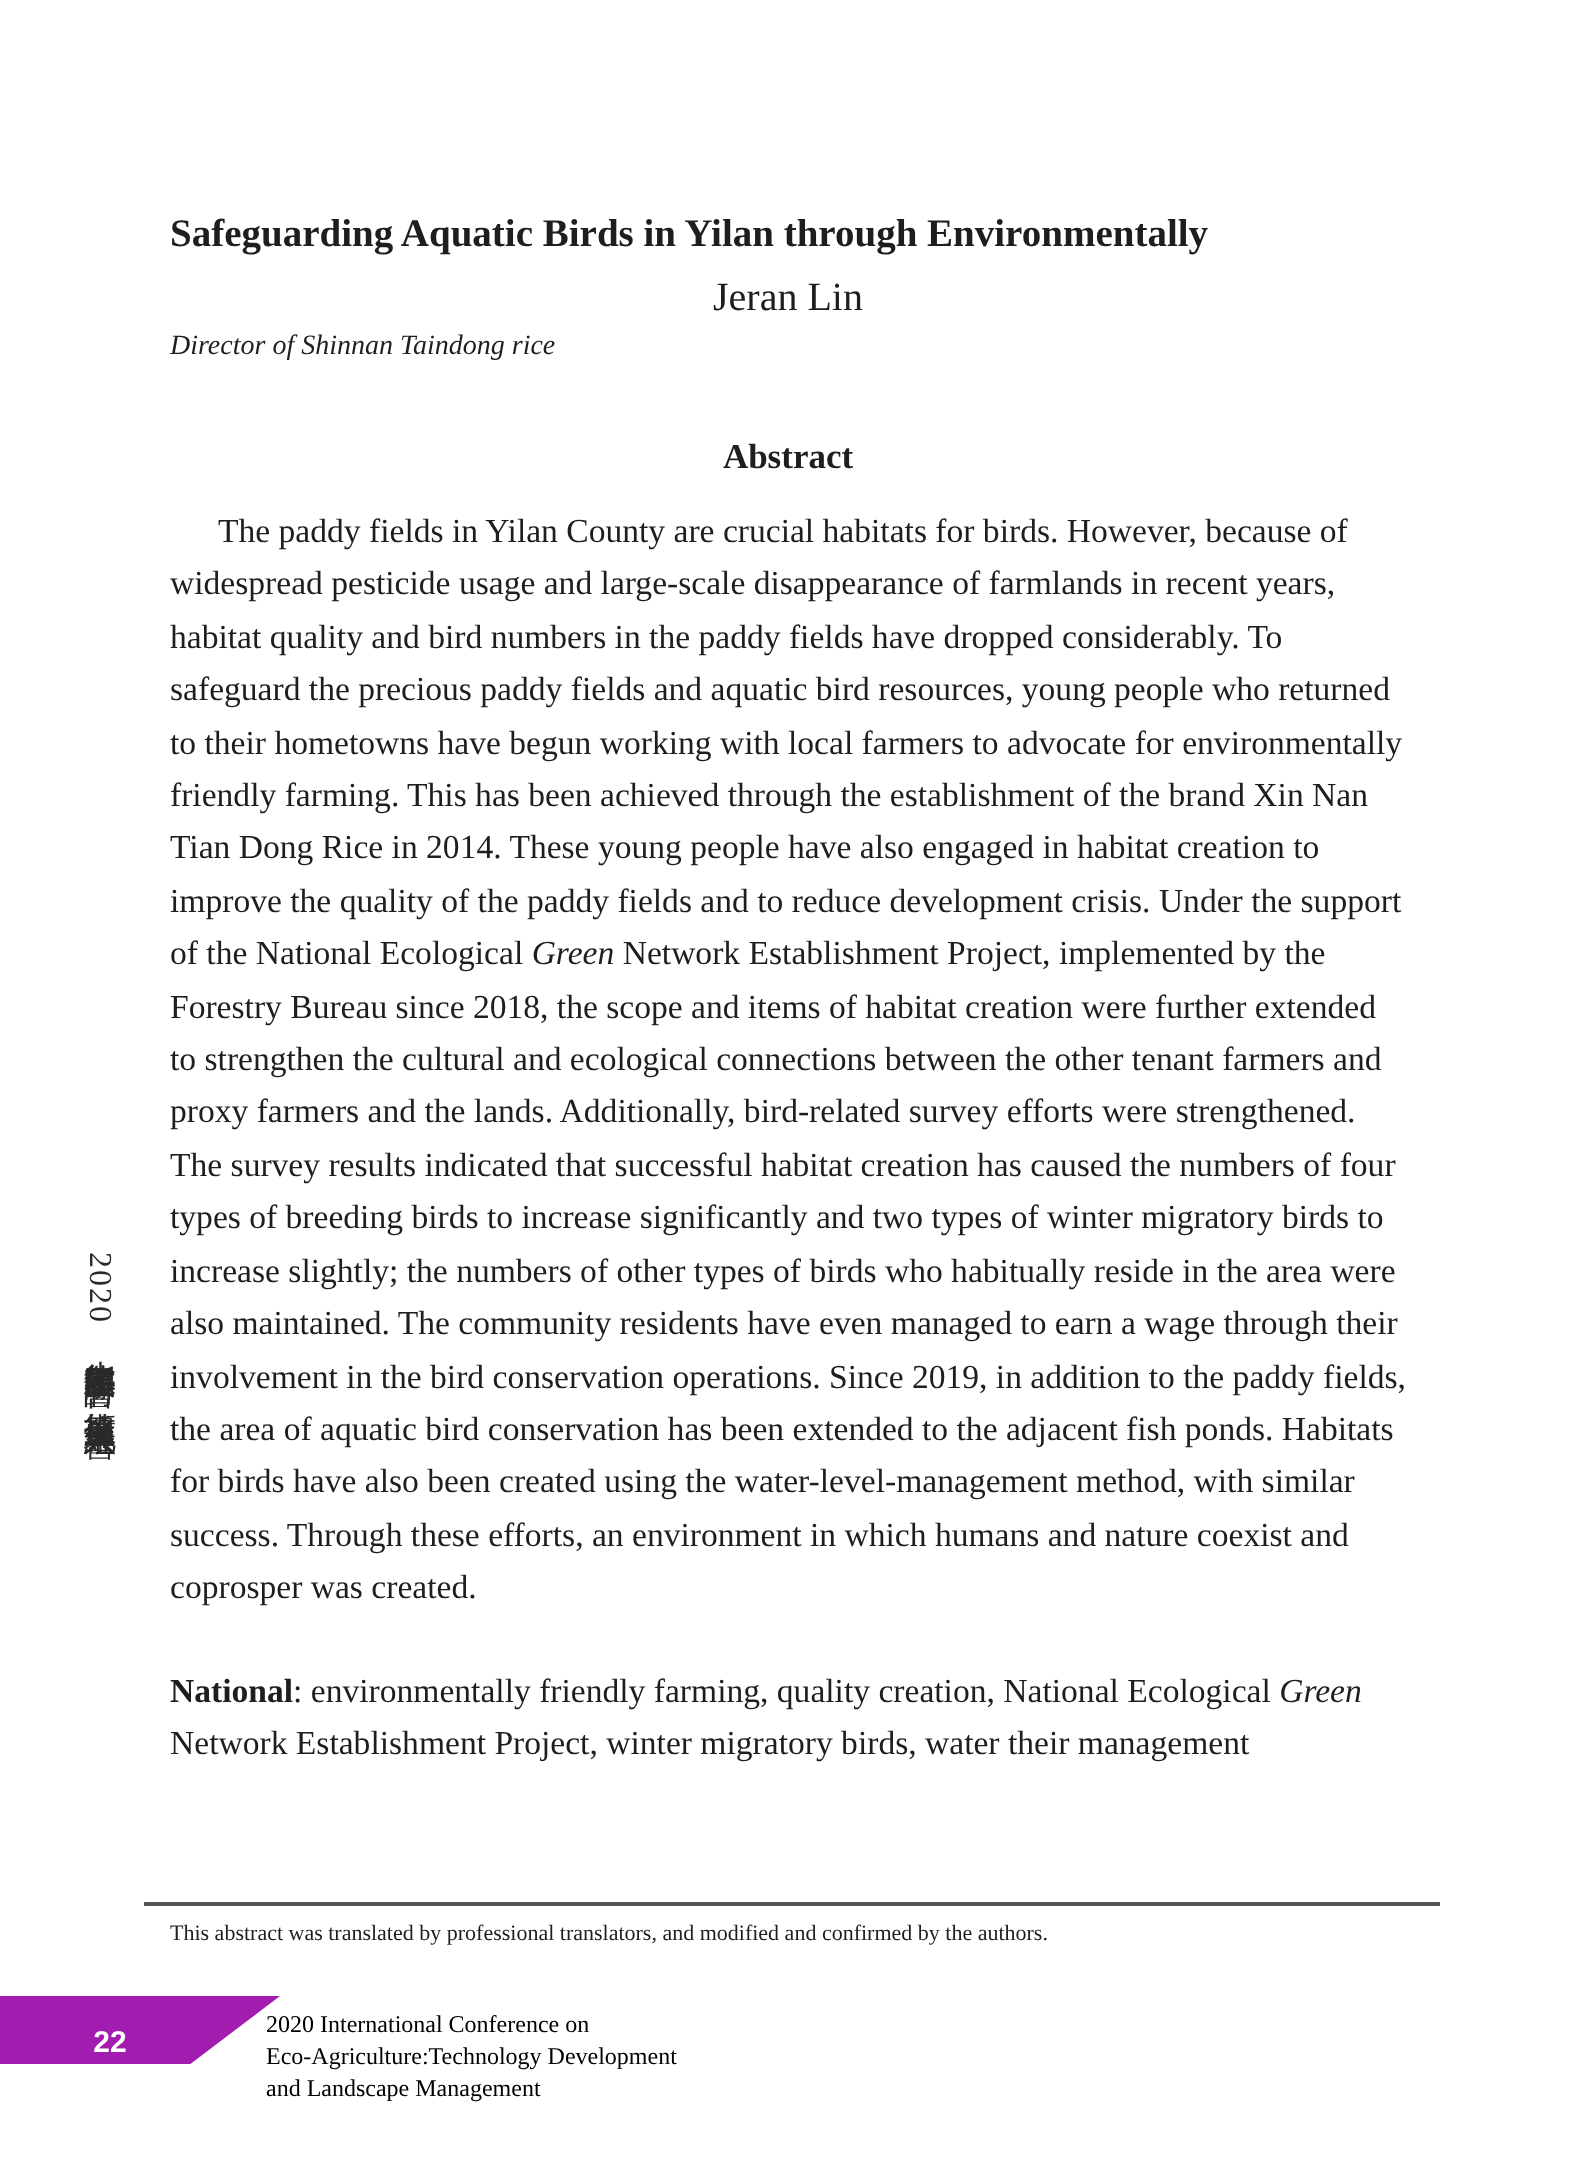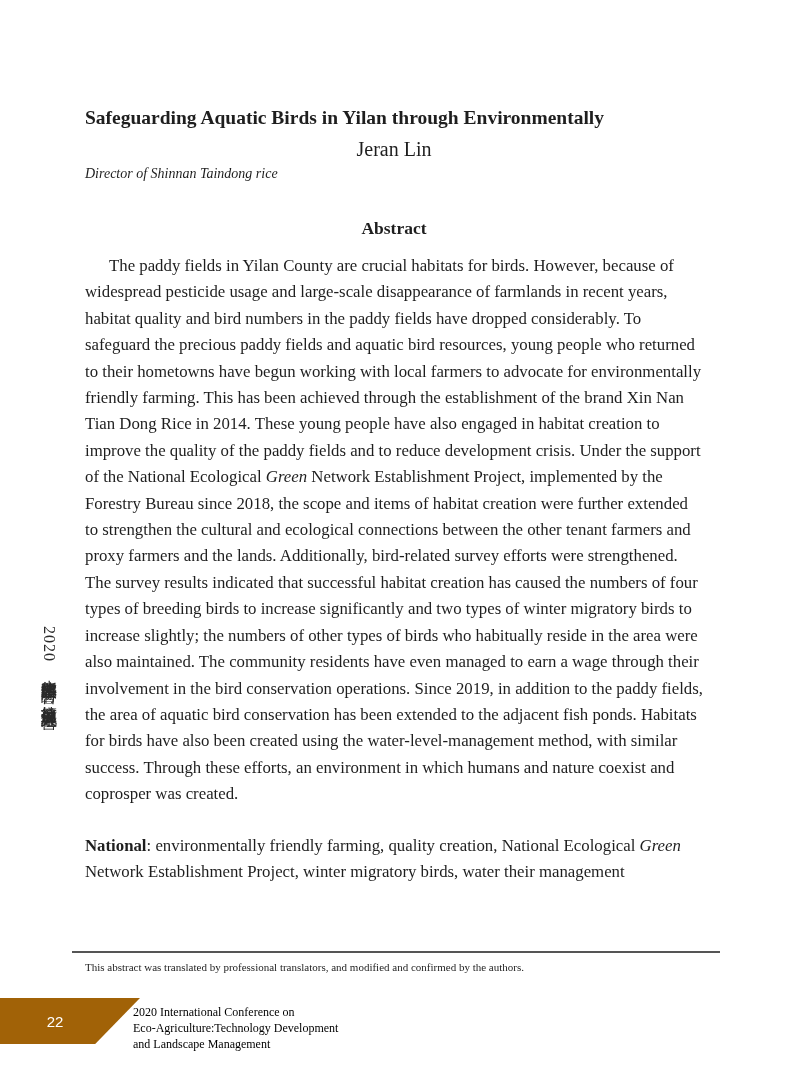--- a/index.html
+++ b/index.html
@@ -95,23 +95,24 @@
     font-size: 11px;
     line-height: 18px;
   }
 
   
   .pennant {
     position: absolute;
     left: 0;
     top: 998px;
     width: 140px;
-    height: 46px;
-    background: #a16207;
+    height: 34px;
+    background: #a21caf;
     clip-path: polygon(0 0, 100% 0, 68% 100%, 0 100%);
+    font-weight: bold;
   }
   .page-number {
     position: absolute;
     left: 0;
     top: 0;
     width: 110px;
     height: 46px;
     display: flex;
     align-items: center;
     justify-content: center;

